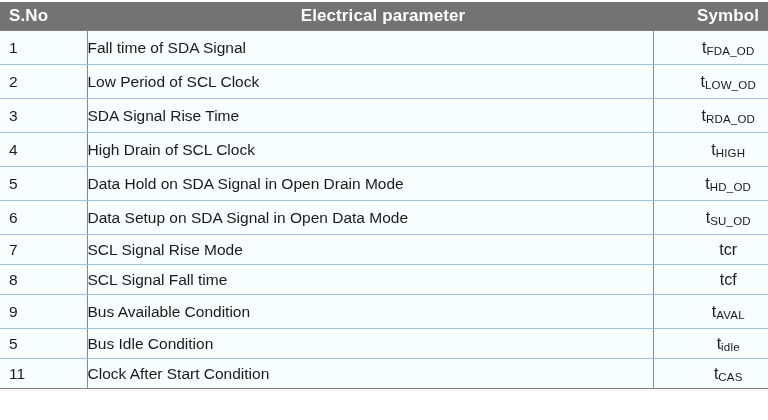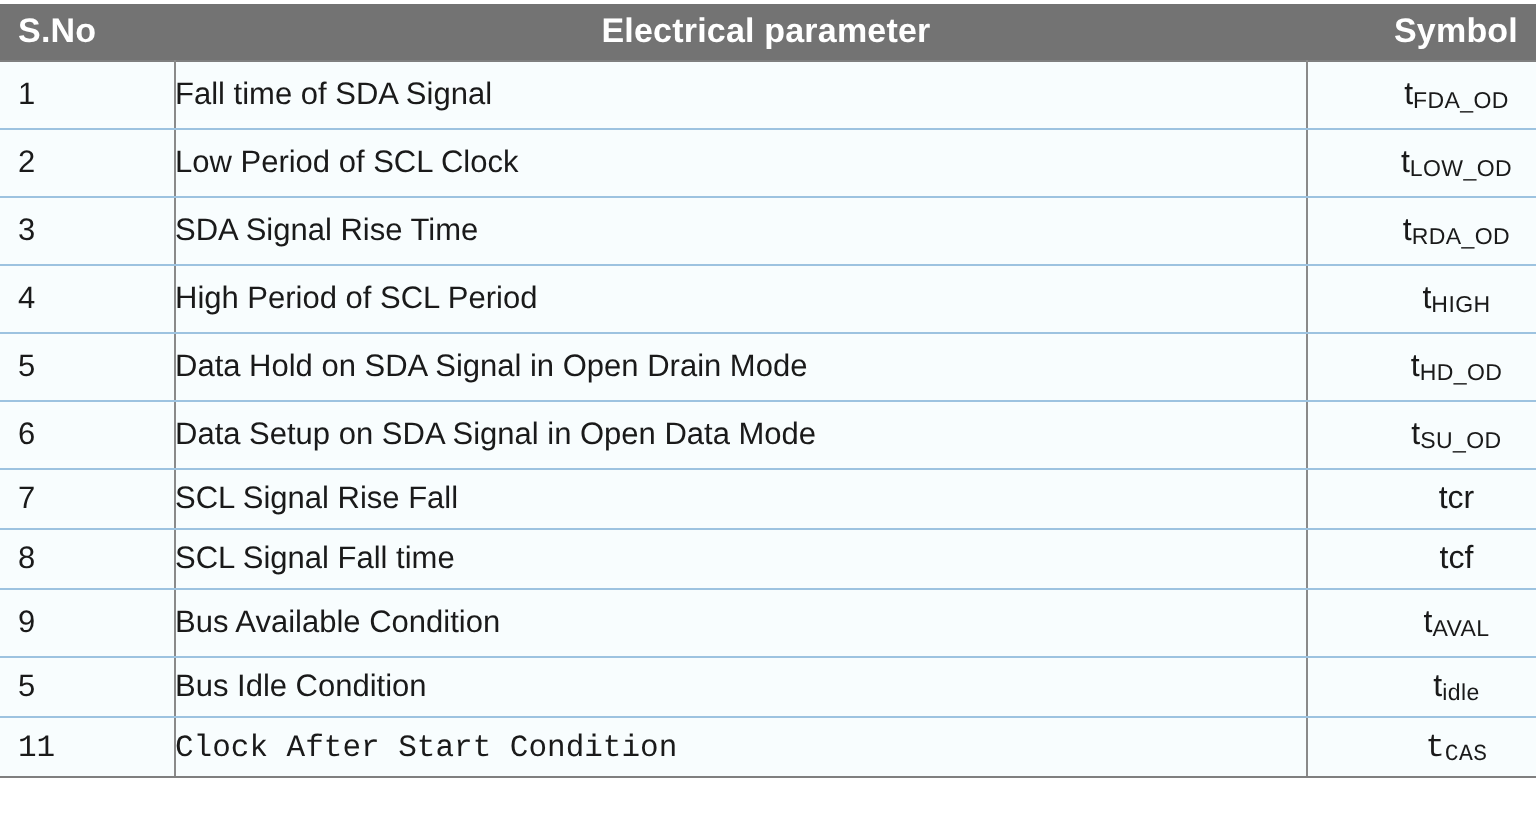--- a/index.html
+++ b/index.html
@@ -63,21 +63,20 @@
     padding: 0;
     vertical-align: middle;
     border-top: 1px solid #9dc3e0;
     border-bottom: 1px solid #9dc3e0;
   }
   tbody tr:first-child td {
     border-top: 1px solid #7f7f7f;
   }
   tbody tr:last-child td {
     border-bottom: 1px solid #7f7f7f;
-    font-family: Liberation Mono, monospace;
   }
 
   td.c-sno {
     width: 78px;
     text-align: left;
     padding-left: 9px;
     font-size: 15.5px;
     border-right: 1px solid #8a8a8a;
   }
   td.c-param {
@@ -130,36 +129,36 @@
           <td class="c-param">Low Period of SCL Clock</td>
           <td class="c-symbol"><span class="sym"><span>t</span><sub>LOW_OD</sub></span></td>
         </tr>
         <tr class="r-tall">
           <td class="c-sno">3</td>
           <td class="c-param">SDA Signal Rise Time</td>
           <td class="c-symbol"><span class="sym"><span>t</span><sub>RDA_OD</sub></span></td>
         </tr>
         <tr class="r-tall">
           <td class="c-sno">4</td>
-          <td class="c-param">High Period of SCL Period</td>
+          <td class="c-param">High Drain of SCL Clock</td>
           <td class="c-symbol"><span class="sym"><span>t</span><sub>HIGH</sub></span></td>
         </tr>
         <tr class="r-tall">
           <td class="c-sno">5</td>
           <td class="c-param">Data Hold on SDA Signal in Open Drain Mode</td>
           <td class="c-symbol"><span class="sym"><span>t</span><sub>HD_OD</sub></span></td>
         </tr>
         <tr class="r-tall">
           <td class="c-sno">6</td>
           <td class="c-param">Data Setup on SDA Signal in Open Data Mode</td>
           <td class="c-symbol"><span class="sym"><span>t</span><sub>SU_OD</sub></span></td>
         </tr>
         <tr class="r-short">
           <td class="c-sno">7</td>
-          <td class="c-param">SCL Signal Rise Fall</td>
+          <td class="c-param">SCL Signal Rise Mode</td>
           <td class="c-symbol"><span class="sym"><span>tcr</span></span></td>
         </tr>
         <tr class="r-short">
           <td class="c-sno">8</td>
           <td class="c-param">SCL Signal Fall time</td>
           <td class="c-symbol"><span class="sym"><span>tcf</span></span></td>
         </tr>
         <tr class="r-tall">
           <td class="c-sno">9</td>
           <td class="c-param">Bus Available Condition</td>

